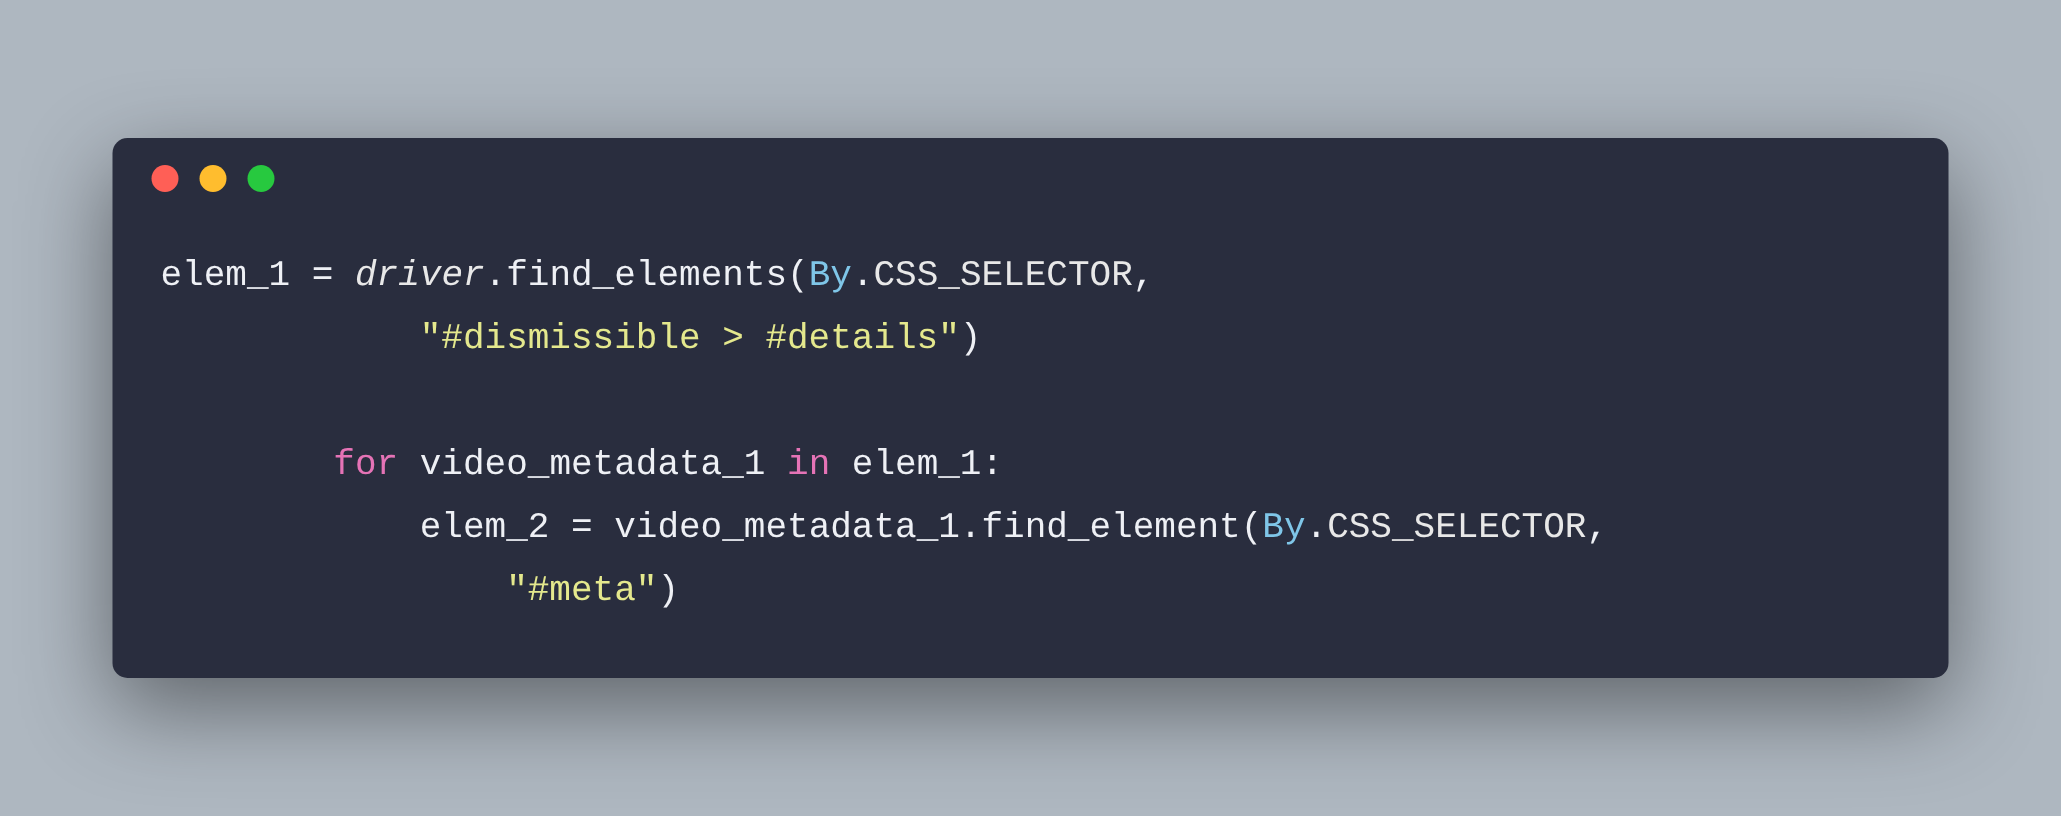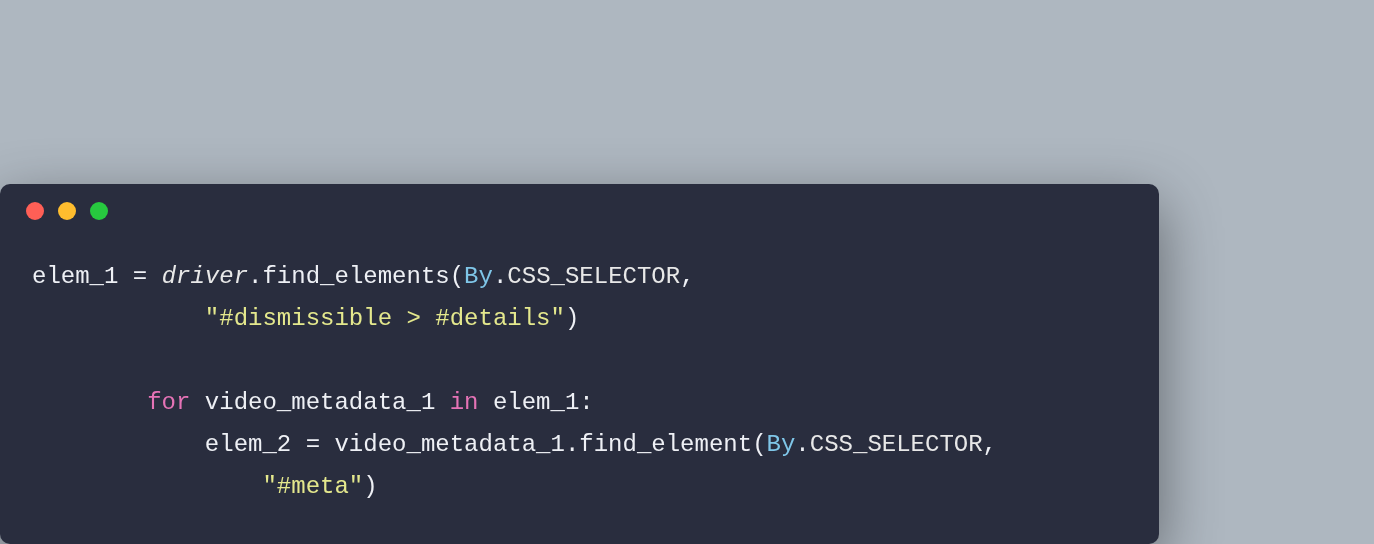--- a/index.html
+++ b/index.html
@@ -4,24 +4,24 @@
 <style>
   html, body {
     margin: 0;
     padding: 0;
     width: 1374px;
     height: 544px;
     background: #aeb7c0;
     font-family: "SF Mono", "Menlo", "Consolas", "Liberation Mono", monospace;
   }
   .stage {
-    width: 1159px;
+    width: 1374px;
     height: 544px;
     display: flex;
-    align-items: flex-end;
+    align-items: center;
     justify-content: center;
   }
   .window {
     width: 1224px;
     background: #292d3e;
     border-radius: 10px;
     box-shadow: 0 20px 60px rgba(0,0,0,0.45);
     padding-bottom: 36px;
     box-sizing: border-box;
   }

